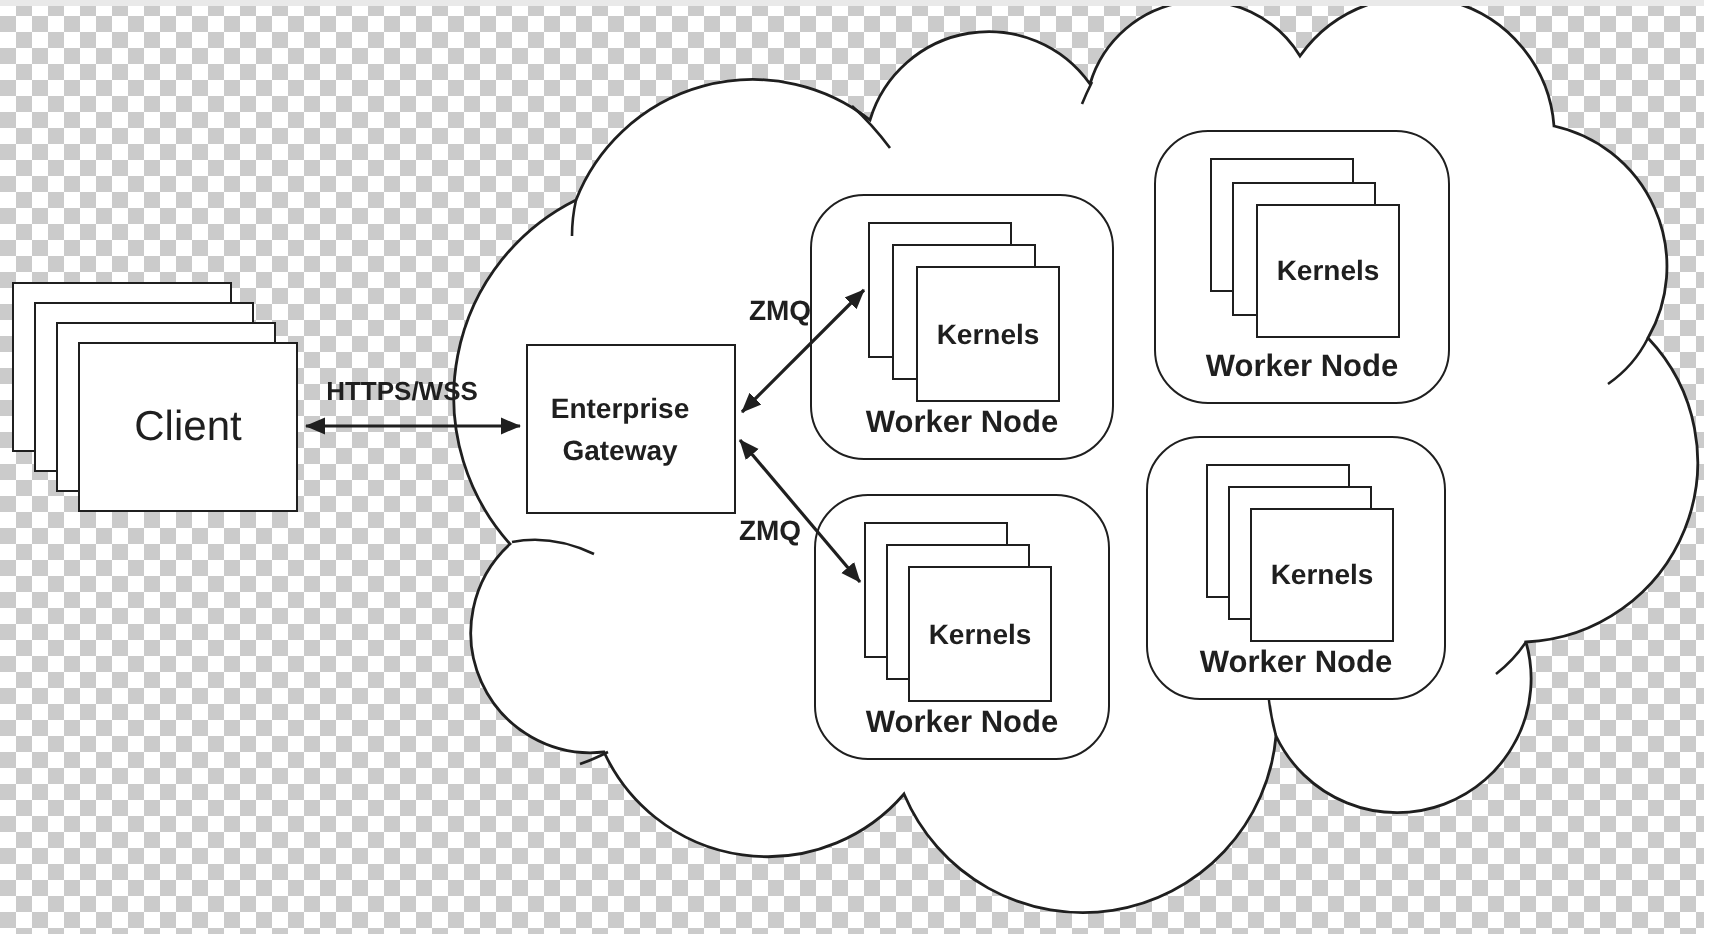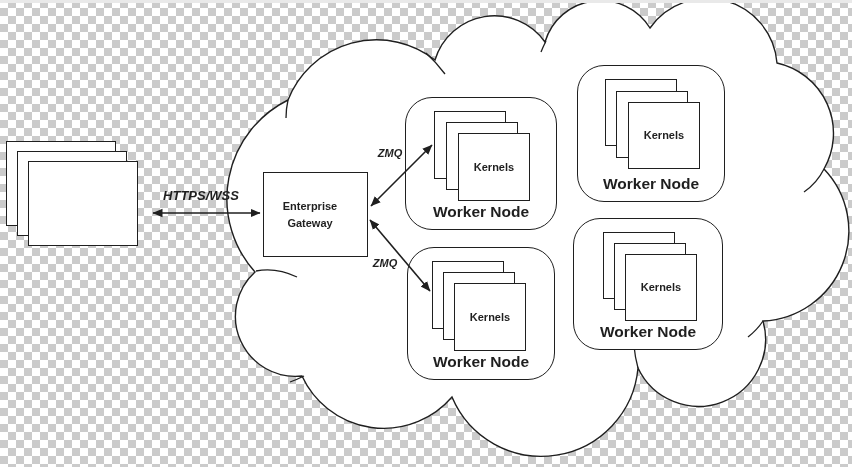--- a/index.html
+++ b/index.html
@@ -31,29 +31,29 @@
     box-sizing:border-box;
   }
   .worker-node{border-radius:27px;z-index:2;}
   .stack-page{z-index:2;}
   .front{display:flex;align-items:center;justify-content:center;}
   .gateway{z-index:4;display:flex;align-items:center;justify-content:flex-start;}
 
   .lbl{
     color:var(--stroke,#1f1f1f);
     font-weight:600;
-    font-size:11px;
+    font-size:14px;
     line-height:1.3;
     text-align:center;
     white-space:nowrap;
   }
   .client-lbl{font-weight:400;font-size:21px;}
   .gateway-lbl{width:92px;white-space:normal;line-height:1.5;}
   .worker-lbl{position:absolute;left:0;right:0;bottom:7px;font-size:15.5px;margin-top:24px;}
-  .float-lbl{position:absolute;z-index:7;text-align:center;font-style:italic;}
+  .float-lbl{position:absolute;z-index:7;text-align:center;}
   .https-lbl{font-size:13px;}
 
   .edge-top{position:absolute;left:0;top:0;width:857px;height:3px;background:var(--edge_strip,#e9e9e9);z-index:9;}
   .edge-right{position:absolute;right:0;top:0;width:5px;height:467px;background:var(--checker_white,#fff);z-index:9;}
 </style>
 </head>
 <body>
 
 <div class="page">
 
@@ -114,20 +114,23 @@
     <div class="box stack-page" style="left:40px;top:24px;width:72px;height:67px;"></div>
     <div class="box stack-page front" style="left:51px;top:35px;width:72px;height:67px;">
       <span class="lbl">Kernels</span>
     </div>
     <div class="lbl worker-lbl">Worker Node</div>
   </div>
 
   <div class="box stack-page" style="left:6px;top:141px;width:110px;height:85px;z-index:3;"></div>
   <div class="box stack-page" style="left:17px;top:151px;width:110px;height:85px;z-index:3;"></div>
   <div class="box stack-page" style="left:28px;top:161px;width:110px;height:85px;z-index:3;"></div>
+  <div class="box stack-page front" style="left:39px;top:171px;width:110px;height:85px;z-index:3;">
+    <span class="lbl client-lbl">Client</span>
+  </div>
 
   <div class="box gateway" style="left:263px;top:172px;width:105px;height:85px;">
     <span class="lbl gateway-lbl">Enterprise Gateway</span>
   </div>
 
   <div class="lbl float-lbl https-lbl" style="left:160px;top:188px;width:82px;">HTTPS/WSS</div>
   <div class="lbl float-lbl" style="left:372px;top:146px;width:36px;">ZMQ</div>
   <div class="lbl float-lbl" style="left:367px;top:256px;width:36px;">ZMQ</div>
 
   <svg class="layer connector-layer" viewBox="0 0 857 467">

